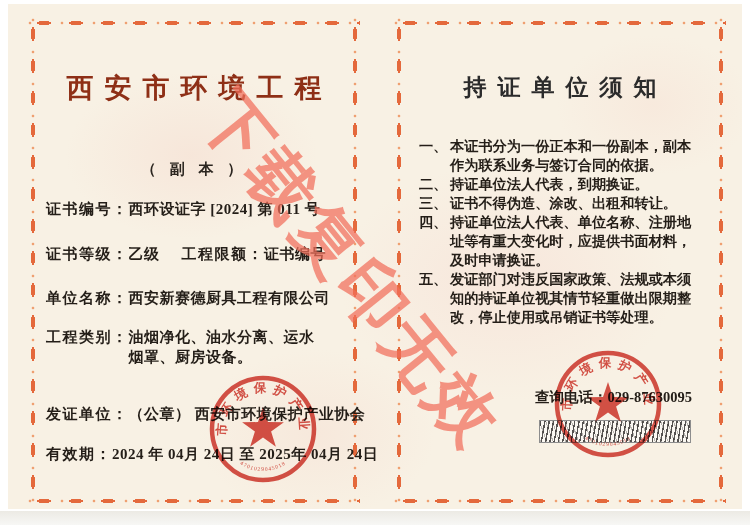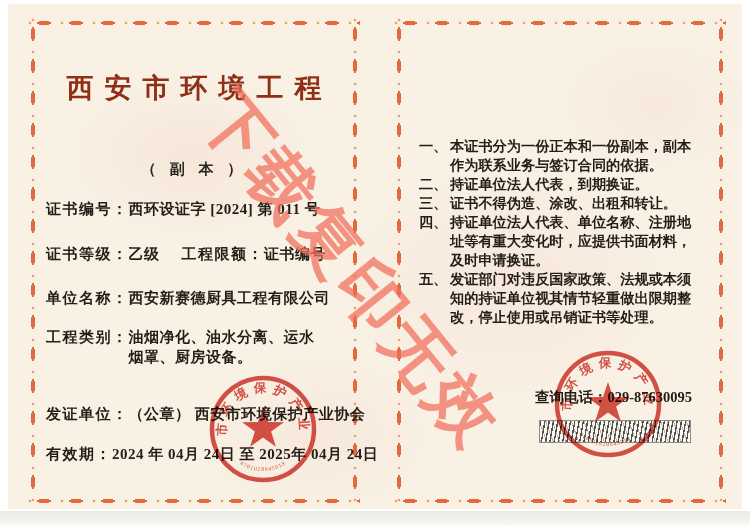--- a/index.html
+++ b/index.html
@@ -121,20 +121,21 @@
     <div class="abs field" style="top:386px">
       <span class="lbl">发证单位：</span><span>（公章） 西安市环境保护产业协会</span>
     </div>
 
     <div class="abs field" style="top:426px">
       <span class="lbl">有效期：</span><span>2024 年 04月 24日 至 2025年 04月 24日</span>
     </div>
   </div>
 
   <div class="frame frame-right">
+    <div class="abs ct r-title">持证单位须知</div>
 
     <div class="abs notes">
       <div class="note">
         <span class="num">一、</span>
         <span class="txt">本证书分为一份正本和一份副本，副本作为联系业务与签订合同的依据。</span>
       </div>
       <div class="note">
         <span class="num">二、</span>
         <span class="txt">持证单位法人代表，到期换证。</span>
       </div>

